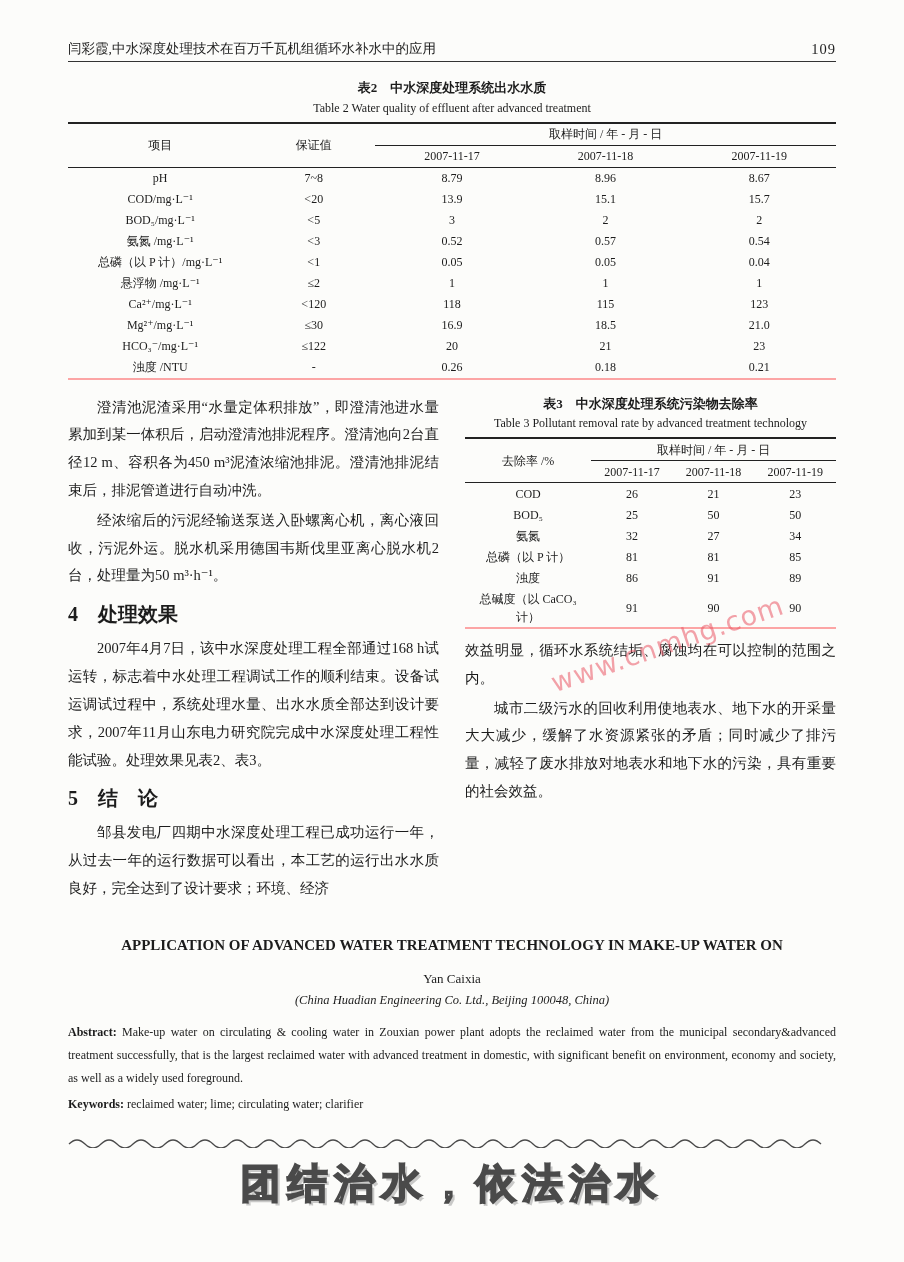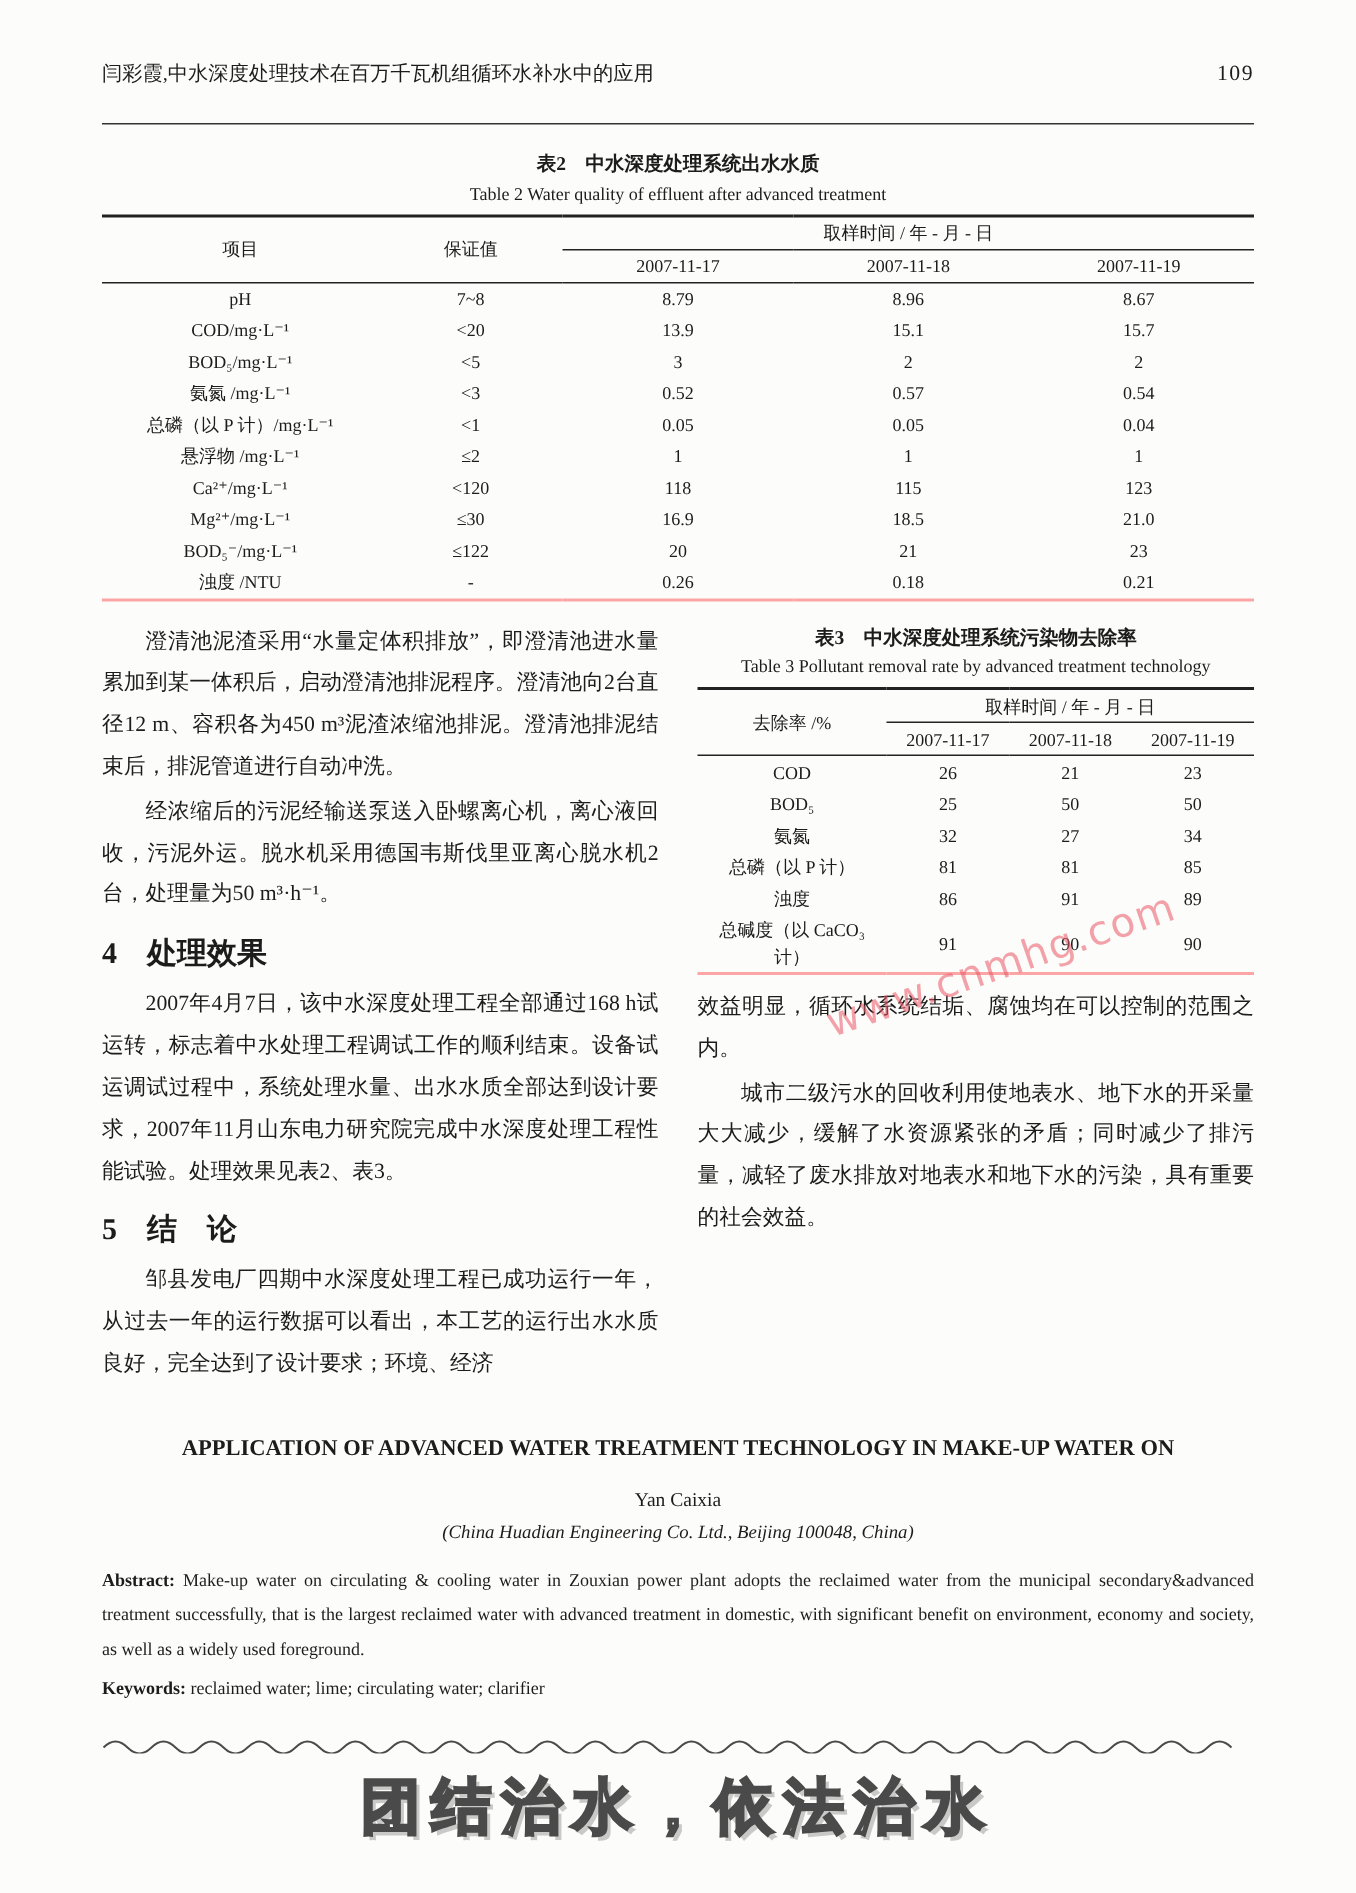--- a/index.html
+++ b/index.html
@@ -9,21 +9,21 @@
     background: #fcfcfa;
     position: relative;
     overflow: hidden;
     padding: 40px 68px 0 68px;
     color: #1c1c1c;
     font-family: "Liberation Serif", "DejaVu Serif", serif;
   }
   
   .running-head {
     display: flex; justify-content: space-between; align-items: flex-end;
-    font-size: 13.5px; padding-bottom: 24px;
+    font-size: 13.5px; padding-bottom: 3px;
     border-bottom: 1.6px solid #333;
   }
   .running-head .pageno { font-size: 14.5px; letter-spacing: 1px; }
   
   .tbl-caption { margin-top: 16px; text-align: center; line-height: 1.5; }
   .cap-zh { font-weight: bold; font-size: 13px; }
   .cap-en { font-size: 12px; margin-top: 1px; }
   
   .paper-table {
     width: 100%; border-collapse: collapse;
@@ -153,21 +153,21 @@
           <td>123</td>
         </tr>
       <tr>
           <td>Mg²⁺/mg·L⁻¹</td>
           <td>≤30</td>
           <td>16.9</td>
           <td>18.5</td>
           <td>21.0</td>
         </tr>
       <tr>
-          <td>BOD₅⁻/mg·L⁻¹</td>
+          <td>HCO₃⁻/mg·L⁻¹</td>
           <td>≤122</td>
           <td>20</td>
           <td>21</td>
           <td>23</td>
         </tr>
       <tr>
           <td>浊度 /NTU</td>
           <td>-</td>
           <td>0.26</td>
           <td>0.18</td>

